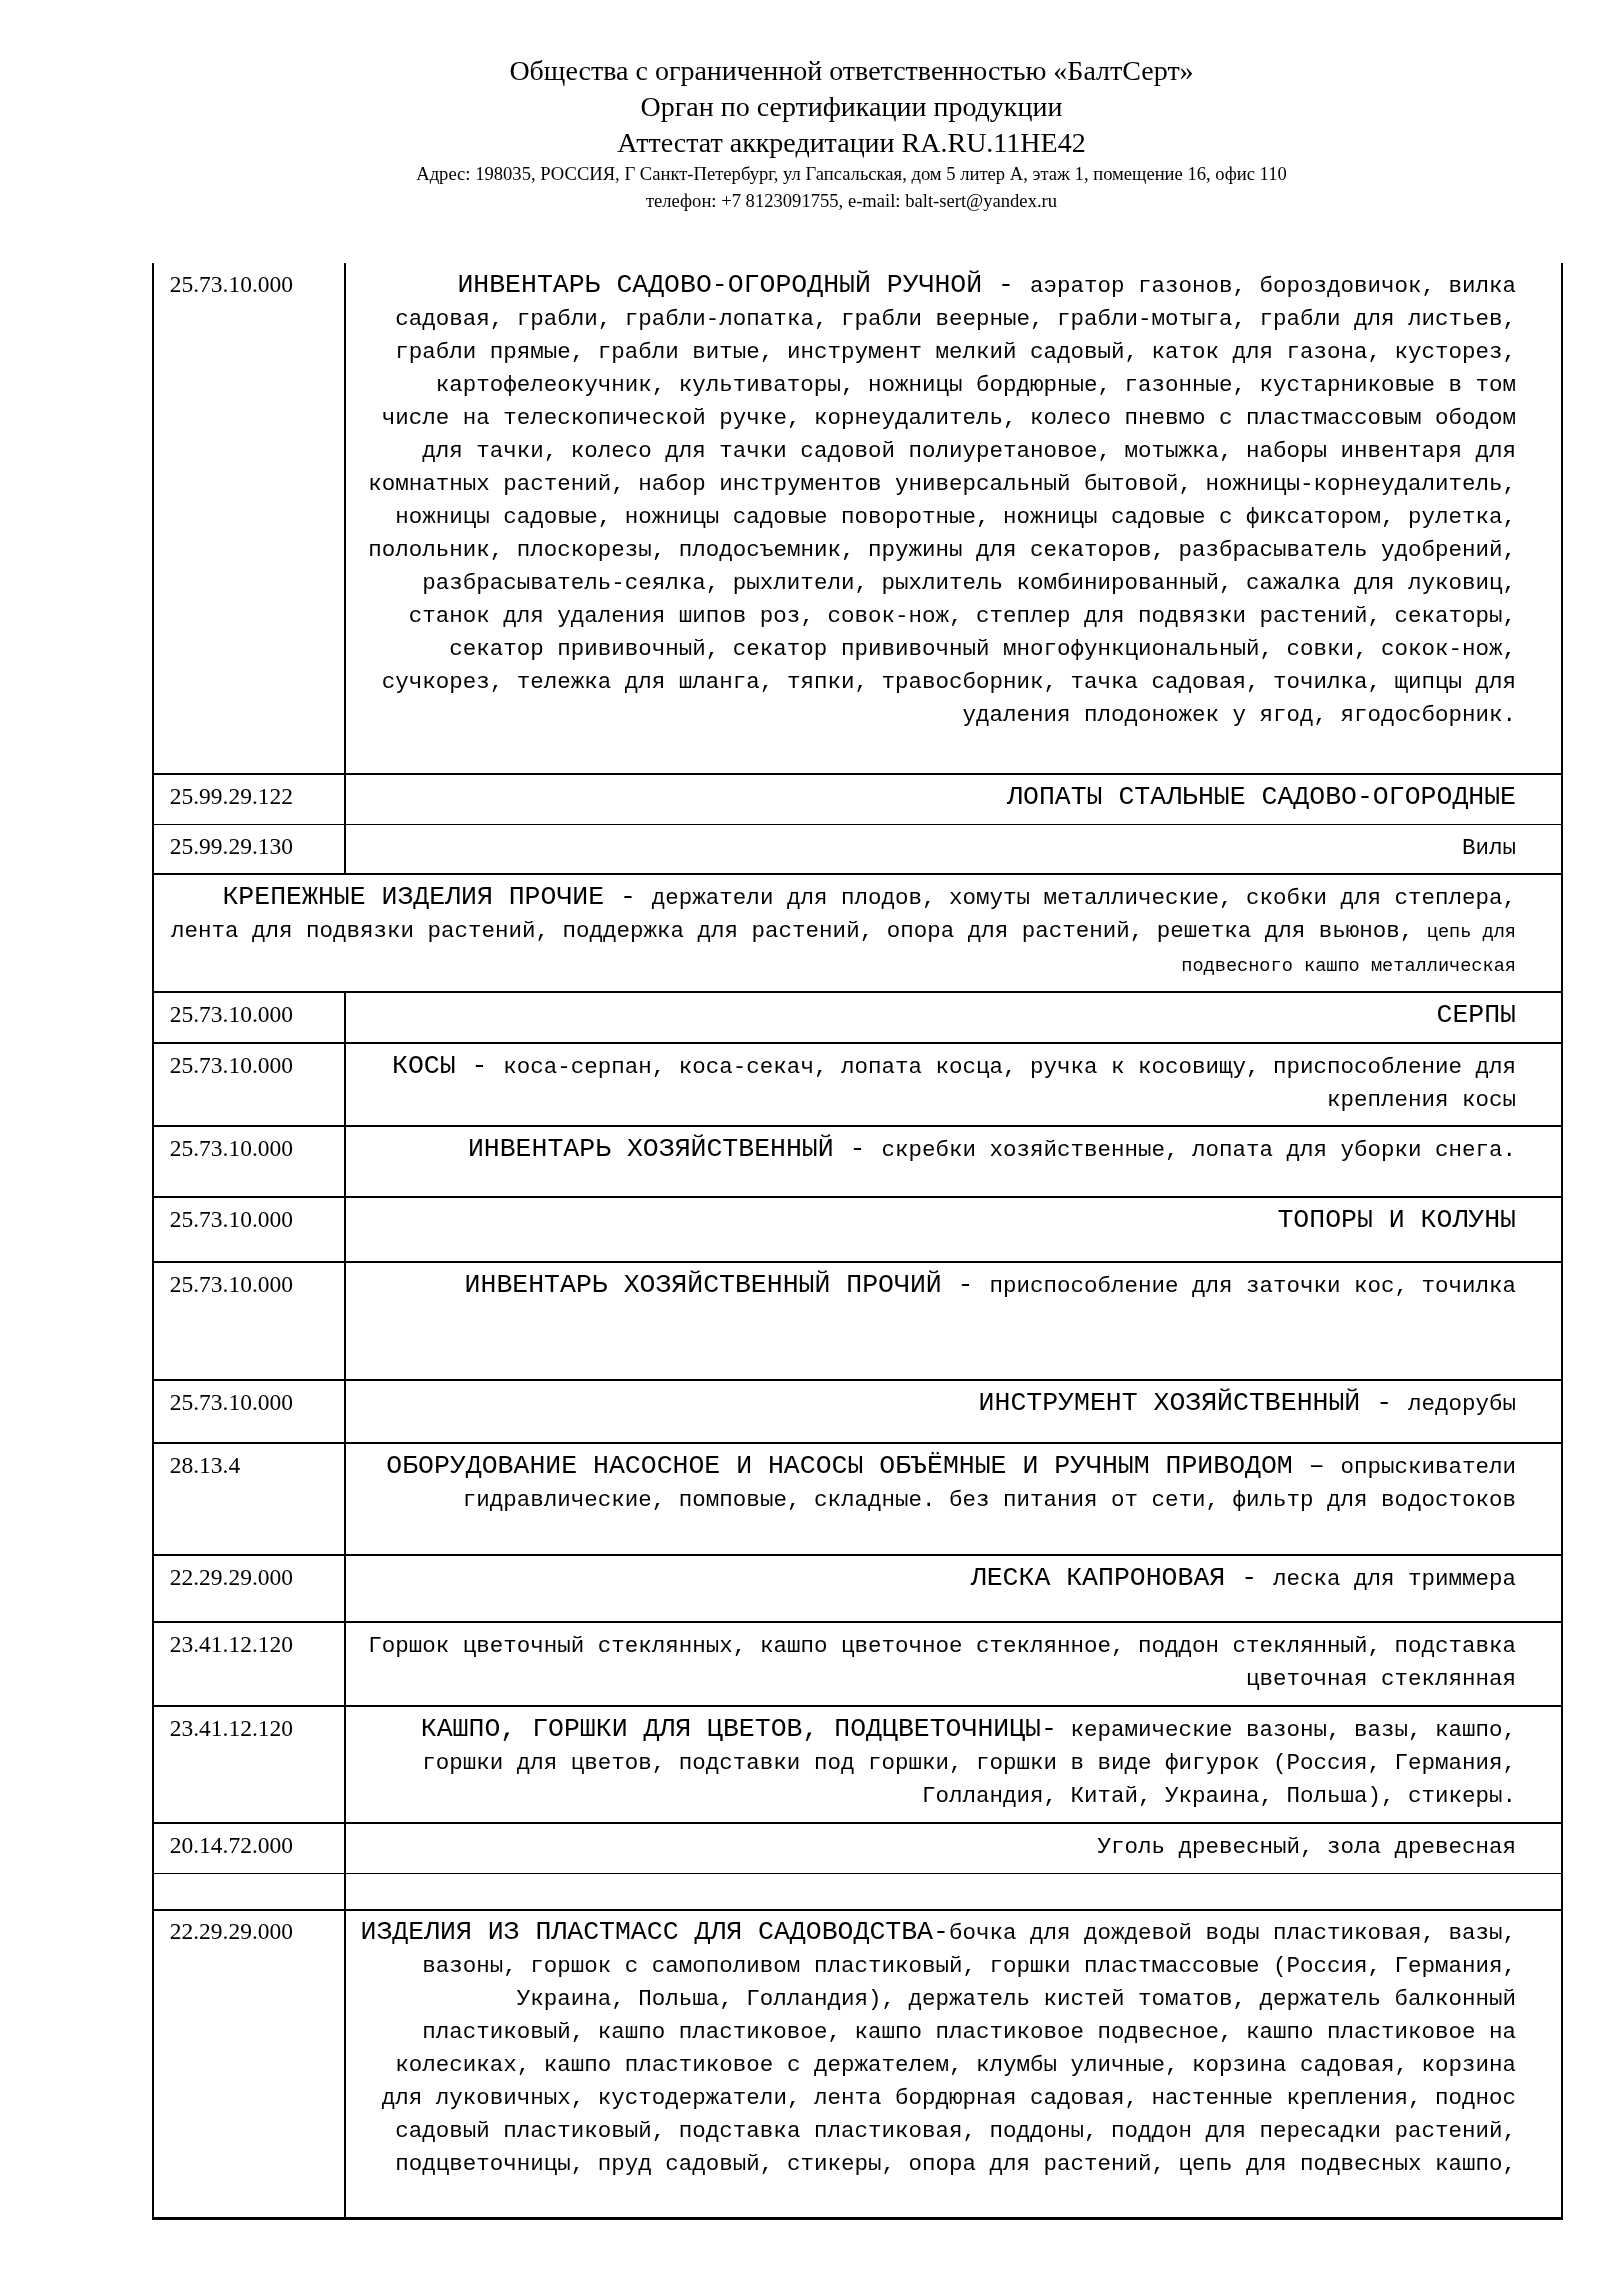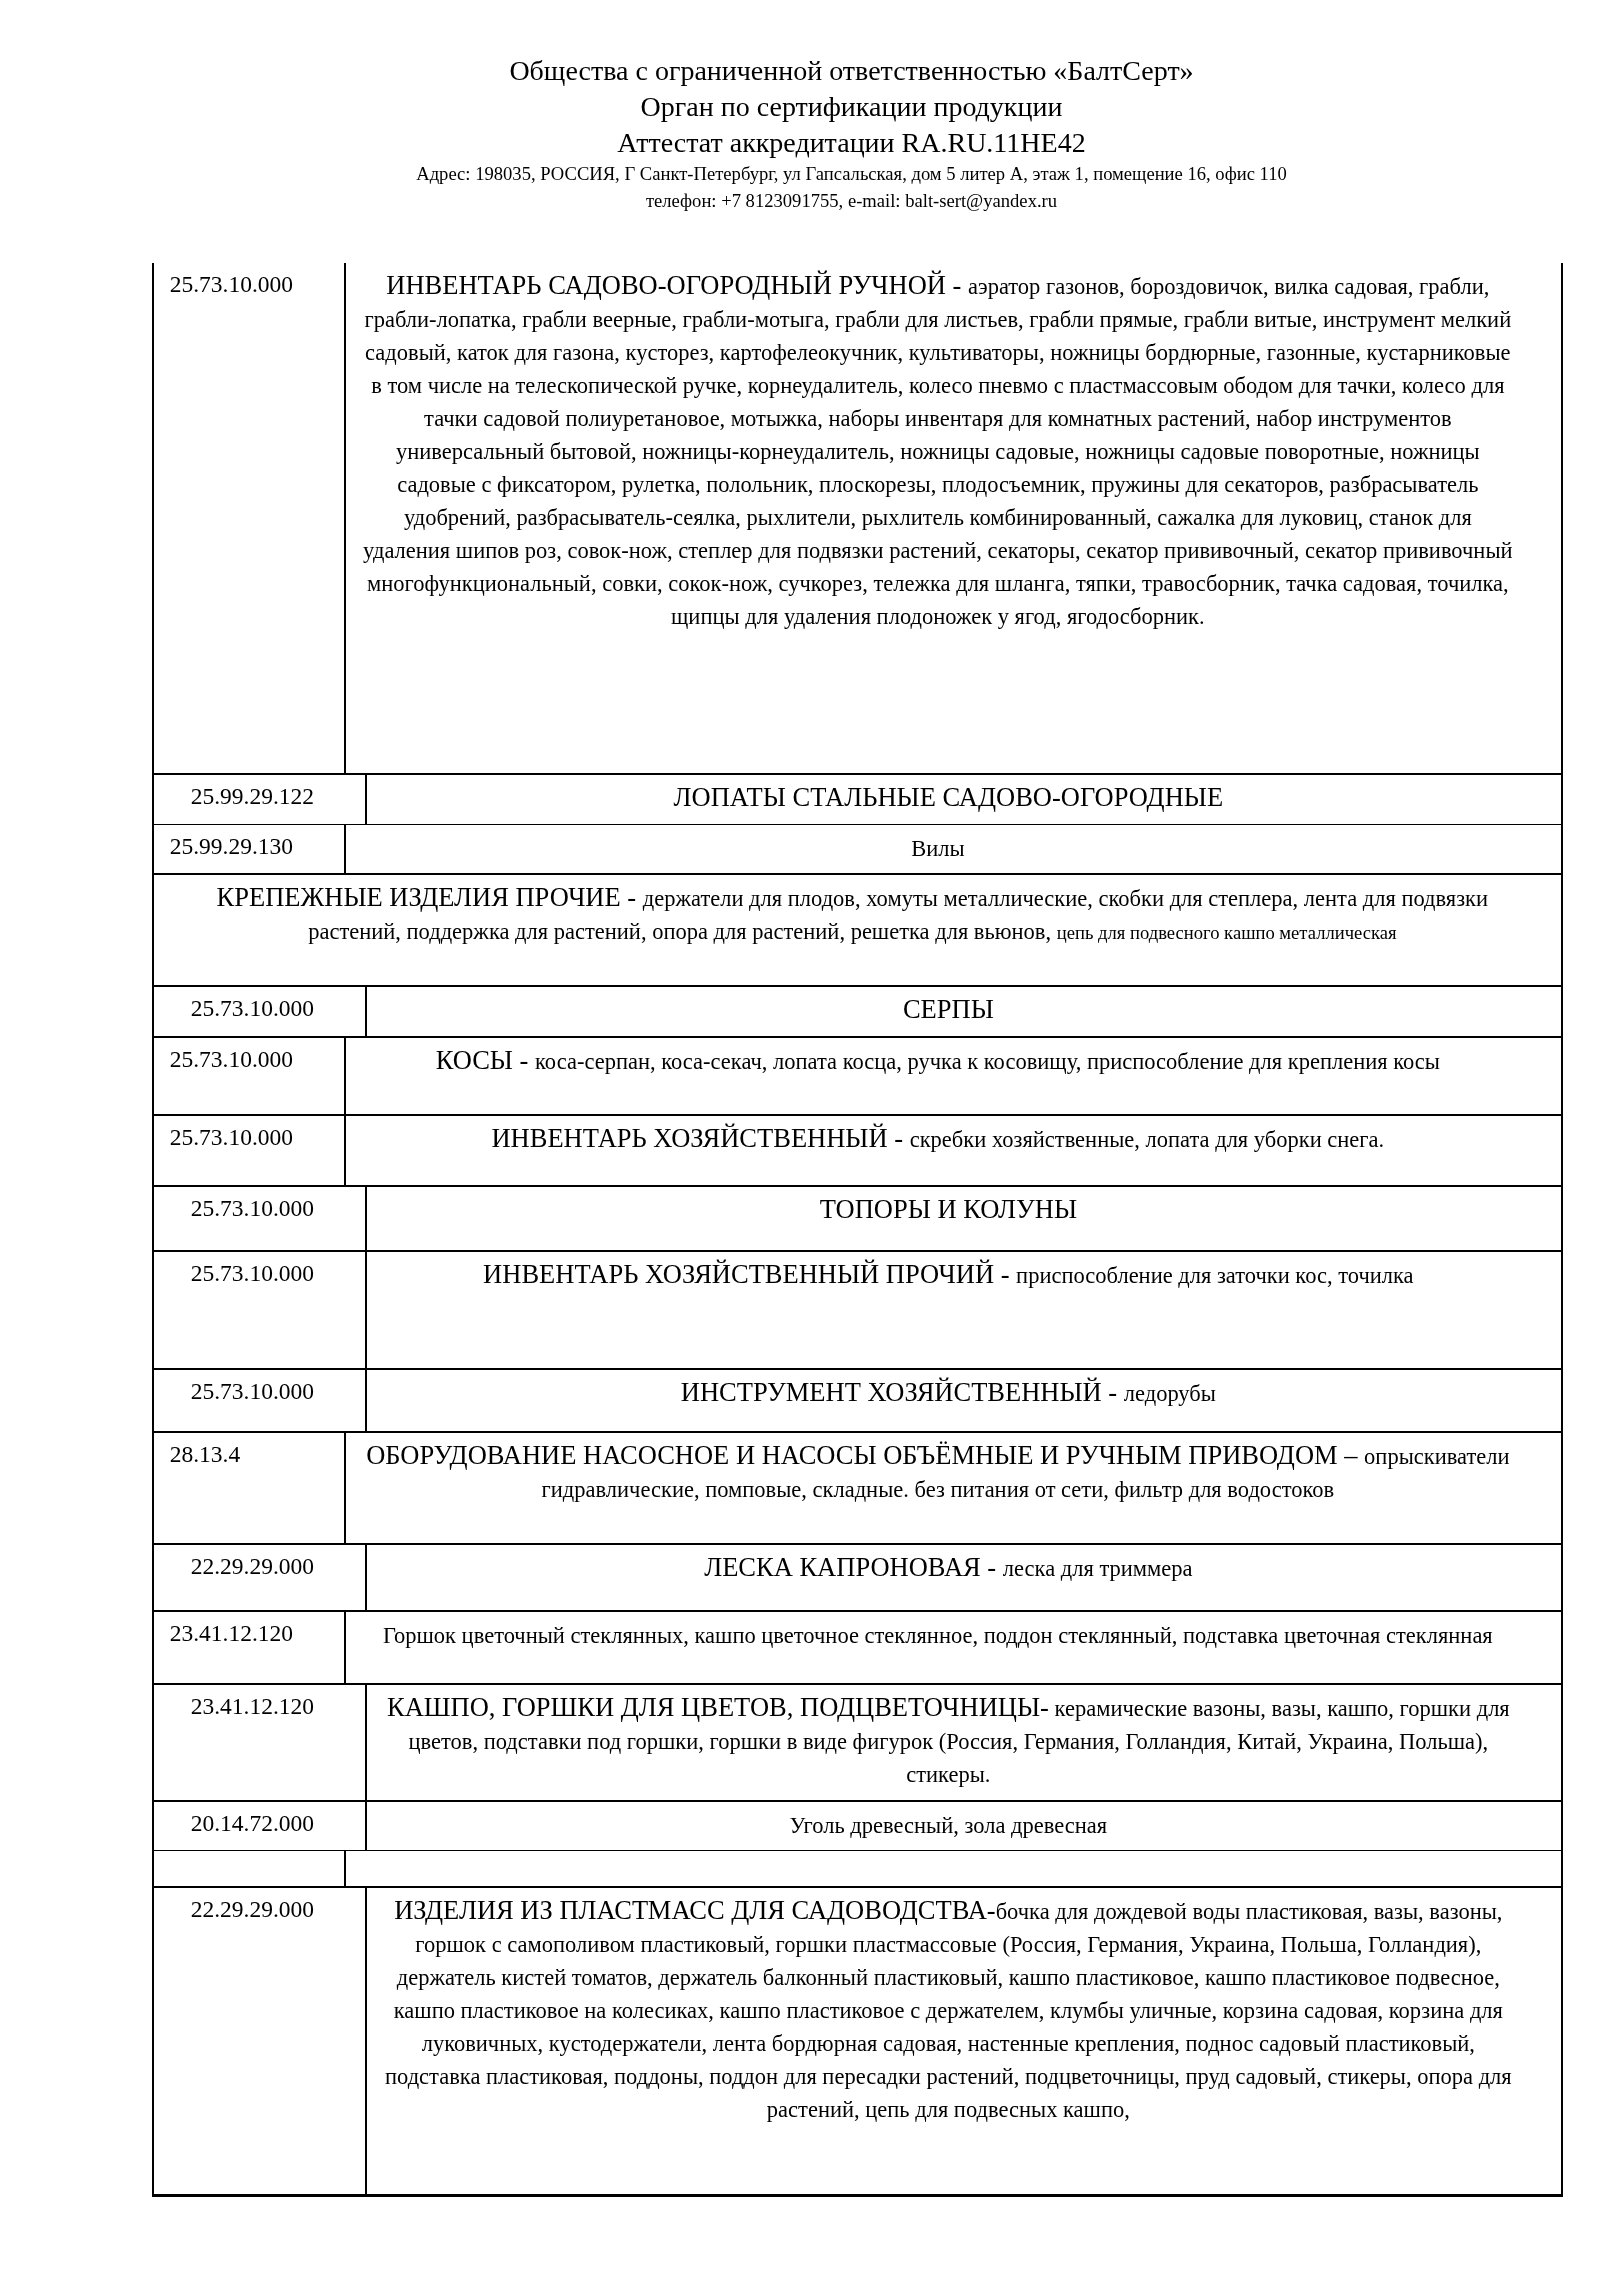--- a/index.html
+++ b/index.html
@@ -41,37 +41,38 @@
     border-right: 2px solid #000;
     border-bottom: 3.9px solid #000;
   }
   .t-row {
     display: flex;
     align-items: stretch;
   }
   .t-row.b-none  { border-top: 0; }
   .t-row.b-thin  { border-top: 1px solid #000; }
   .t-row.b-mid   { border-top: 2px solid #000; }
-  .t-row.b-thick { border-top: 2.9px solid #000; padding-left: 21px; }
+  .t-row.b-thick { border-top: 2.9px solid #000; }
   .cell-code {
     flex: 0 0 192px;
     width: 192px;
     box-sizing: border-box;
     border-right: 2px solid #000;
     padding: 6.9px 5.9px 3.9px 15.7px;
     font-size: 23.5px;
     line-height: 29px;
   }
   .cell-desc {
     flex: 1 1 auto;
     box-sizing: border-box;
     padding: 5.9px 45px 7.8px 13.7px;
     font-size: 22.5px;
     line-height: 33px;
-    text-align: center;
+    text-align: right;
+    font-family: Liberation Mono, monospace;
   }
   .t-title { font-size: 26.5px; }
   .t-sep   { font-size: 26.5px; }
   .t-text  { font-size: 22.5px; }
   .t-small { font-size: 18.6px; }
 </style>
 </head>
 <body>
 
 <div class="page">

